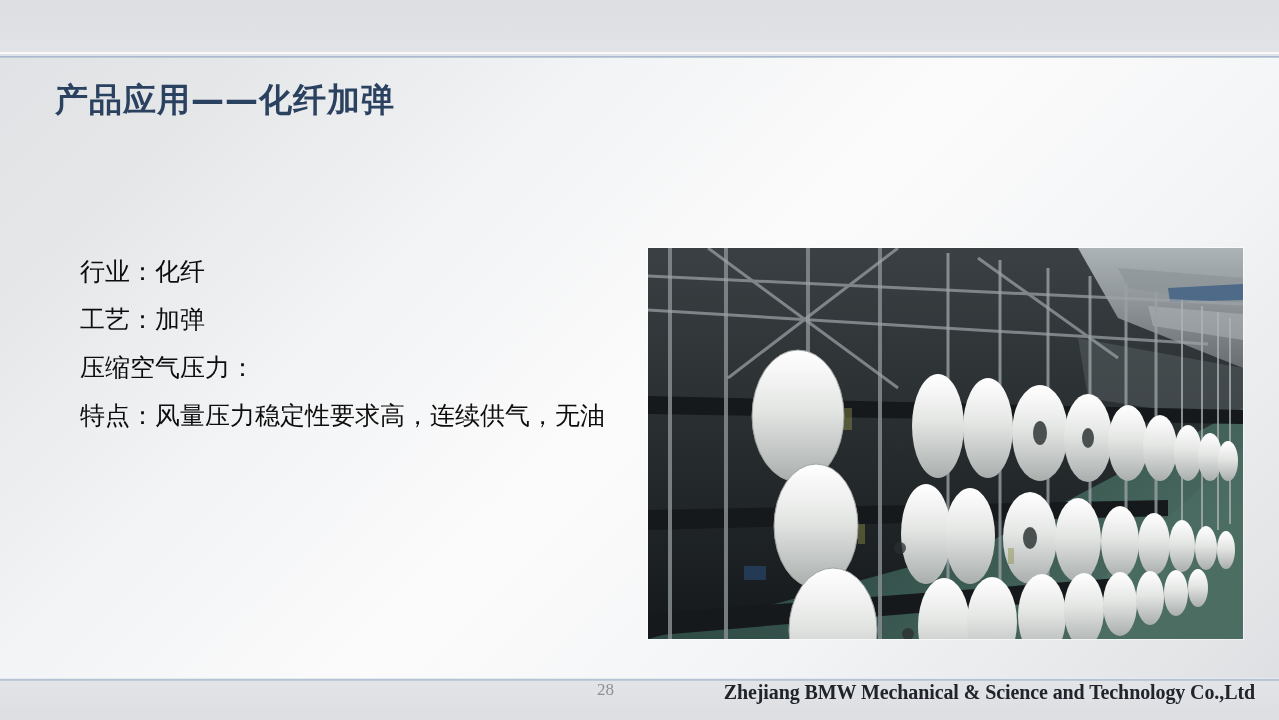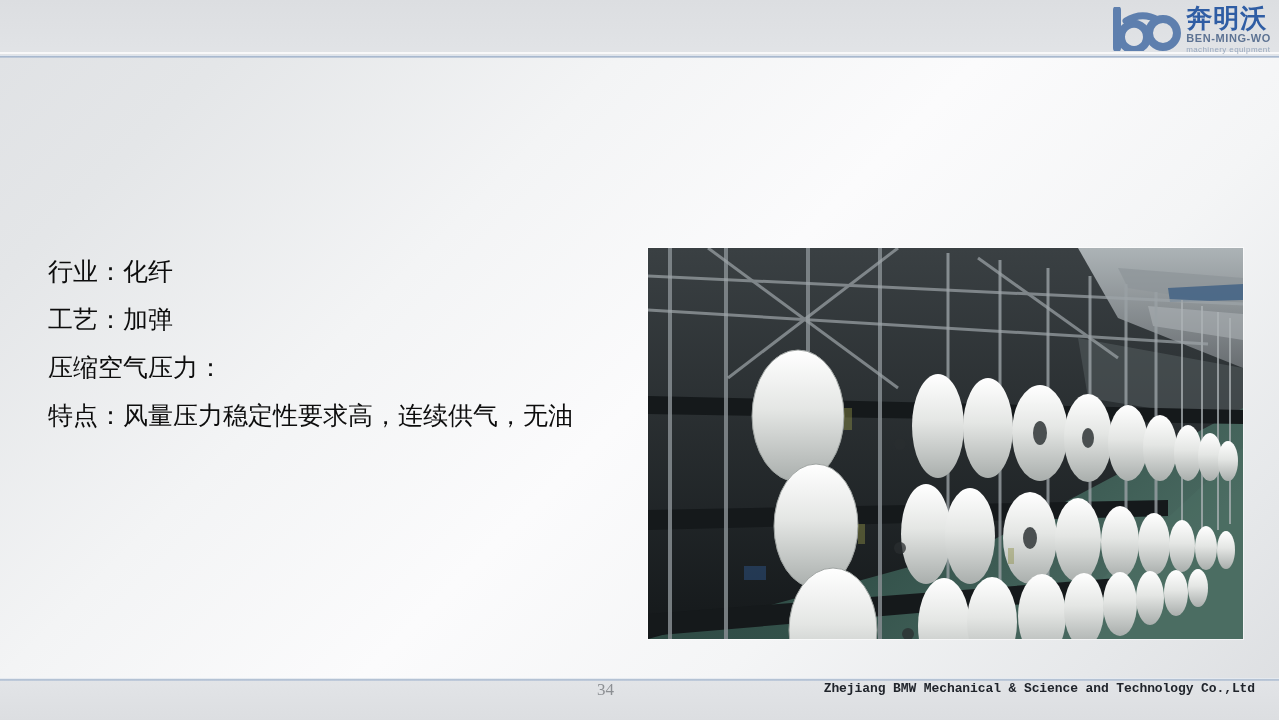--- a/index.html
+++ b/index.html
@@ -107,20 +107,21 @@
     top: 248px;
     width: 570px;
   }
   .body-line {
     font-size: 25px;
     line-height: 48px;
     color: #0d0d0d;
     font-family: "DejaVu Sans", "Liberation Sans", sans-serif;
     white-space: pre-wrap;
     font-weight: 400;
+    margin-left: 32px;
   }
 
   
   .photo {
     position: absolute;
     left: 648px;
     top: 248px;
     width: 595px;
     height: 391px;
     overflow: hidden;
@@ -149,54 +150,39 @@
     left: 597px;
     top: 680px;
     font-size: 17px;
     color: #8c8f93;
     font-family: "Liberation Serif", "DejaVu Serif", serif;
   }
   .company {
     position: absolute;
     right: 24px;
     top: 681px;
-    font-size: 13px;
+    font-size: 20px;
     font-weight: 700;
     color: #20242b;
     letter-spacing: -0.1px;
     white-space: nowrap;
-    font-family: Liberation Mono, monospace;
+    font-family: Liberation Serif, serif;
   }
 </style>
 </head>
 <body>
 
 <div class="slide">
 
   <div class="top-band"></div>
   <div class="top-rule-hi"></div>
   <div class="top-rule"></div>
 
-  <div class="logo">
-    <svg class="logo-mark" viewBox="0 0 72 44">
-
-      <path d="M5 3 L5 41" stroke="#5e7fae" stroke-width="8" stroke-linecap="round" fill="none"></path>
-      <path d="M9 30 a13 13 0 1 0 0-0.2" stroke="#5e7fae" stroke-width="8" fill="none" stroke-linecap="round"></path>
-
-      <circle cx="51" cy="26" r="14" stroke="#5e7fae" stroke-width="8" fill="none"></circle>
-
-      <path d="M14 14 q16 -10 32 -1" stroke="#5e7fae" stroke-width="7" fill="none" stroke-linecap="round"></path>
-    </svg>
-    <div class="logo-text">
-      <span class="logo-cn">奔明沃</span>
-      <span class="logo-en">BEN-MING-WO</span>
-      <span class="logo-sub">machinery equipment</span>
-    </div>
-  </div>
-
+
+  <div class="title">产品应用——化纤加弹</div>
 
   <div class="body-text">
     <div class="body-line">行业：化纤</div>
     <div class="body-line">工艺：加弹</div>
     <div class="body-line">压缩空气压力：</div>
     <div class="body-line">特点：风量压力稳定性要求高，连续供气，无油</div>
   </div>
 
   <div class="photo">
     <svg viewBox="0 0 595 391" preserveAspectRatio="none">
@@ -337,16 +323,16 @@
         <rect x="210" y="276" width="7" height="20" fill="#8e9046"></rect>
         <rect x="360" y="300" width="6" height="16" fill="#8e9046"></rect>
       </g>
 
       <rect x="96" y="318" width="22" height="14" fill="#2c4e7e" opacity="0.55"></rect>
     </svg>
   </div>
 
   <div class="footer-rule"></div>
   <div class="footer-band"></div>
-  <div class="page-num">34</div>
+  <div class="page-num">28</div>
   <div class="company">Zhejiang BMW Mechanical &amp; Science and Technology Co.,Ltd</div>
 
 </div>
 
 </body></html>

